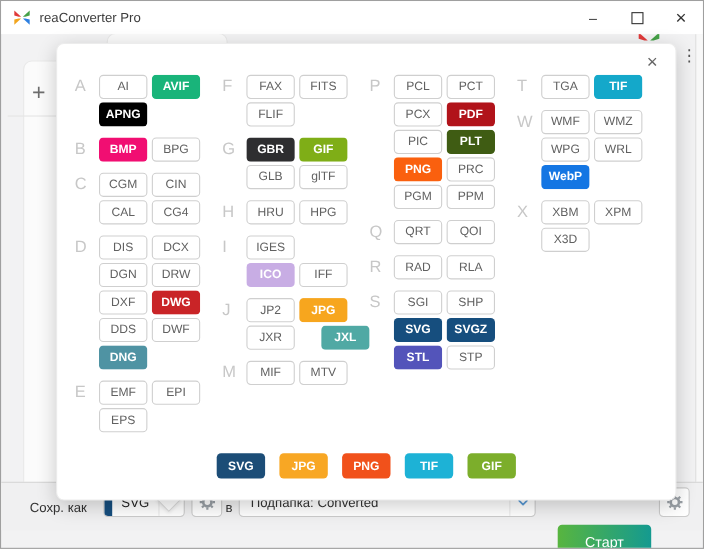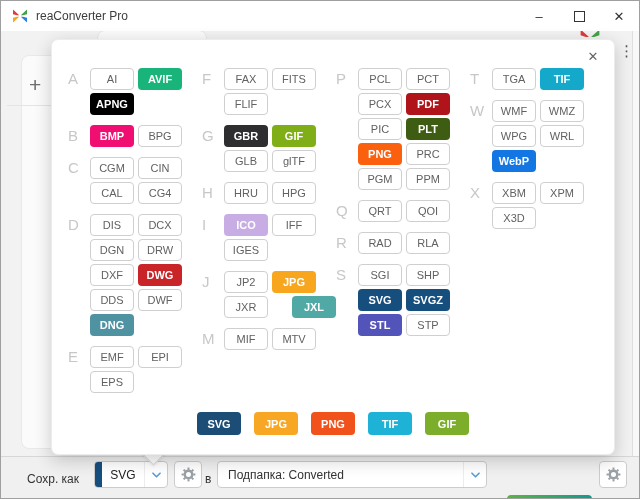--- a/index.html
+++ b/index.html
@@ -32,21 +32,21 @@
   .fmt-group{display:flex;margin-bottom:7px;}
   .fmt-letter{width:16px;margin-right:6px;font-size:15px;line-height:22px;color:#c7c7c7;flex:none;}
   .fmt-rows{display:flex;flex-direction:column;}
   .fmt-row{display:flex;gap:4px;margin-bottom:3px;}
   .chip{width:44px;height:22px;box-sizing:border-box;border:1px solid #cfcfcf;border-radius:4px;background:#fff;color:#616161;
         font-family:"Liberation Sans",sans-serif;font-size:11px;font-weight:400;display:flex;align-items:center;justify-content:center;padding:0;}
   .chip.colored{border-color:transparent;color:#fff;font-weight:700;}
   .quick-row{position:absolute;left:0;top:372px;width:100%;display:flex;justify-content:center;gap:13px;}
   .quick-btn{width:44px;height:23px;border:0;border-radius:4px;color:#fff;font-family:"Liberation Sans",sans-serif;font-size:11px;font-weight:700;display:flex;align-items:center;justify-content:center;padding:0;}
   
-  .bottom-bar{position:absolute;left:0;top:455px;width:100%;height:43px;background:#f0f0f1;border-top:1px solid #d7d7d7;z-index:2;}
+  .bottom-bar{position:absolute;left:0;top:437px;width:100%;height:43px;background:#f0f0f1;border-top:1px solid #d7d7d7;z-index:2;}
   .bb-label{position:absolute;font-size:12px;color:#333;top:0;height:43px;display:flex;align-items:center;}
   .fmt-select{position:absolute;left:93px;top:4px;width:74px;height:27px;background:#fff;border:1px solid #ccc;border-radius:4px;box-sizing:border-box;display:flex;align-items:center;padding:0;font-family:"Liberation Sans",sans-serif;}
   .fmt-accent{width:7px;height:100%;background:#164e7e;border-radius:3px 0 0 3px;flex:none;}
   .fmt-value{flex:1;text-align:center;font-size:12px;color:#222;}
   .select-chev{width:22px;height:100%;display:flex;align-items:center;justify-content:center;border-left:1px solid #ececec;flex:none;}
   .gear-btn{position:absolute;top:4px;width:28px;height:27px;background:#fff;border:1px solid #ccc;border-radius:4px;box-sizing:border-box;display:flex;align-items:center;justify-content:center;padding:0;}
   .dest-select{position:absolute;left:216px;top:4px;width:270px;height:27px;background:#fff;border:1px solid #ccc;border-radius:4px;box-sizing:border-box;display:flex;align-items:center;padding:0;font-family:"Liberation Sans",sans-serif;}
   .dest-value{flex:1;font-size:12px;color:#333;padding-left:10px;text-align:left;}
   .start-btn{position:absolute;left:506px;top:2px;width:85px;height:30px;border:0;border-radius:4px;background:linear-gradient(90deg,#58b53f,#149a90);color:#fff;font-family:Liberation Sans, sans-serif;font-size:13px;display:flex;align-items:center;justify-content:center;padding:0;margin-top:36px;}
 </style>
@@ -194,25 +194,25 @@
               <div class="fmt-row">
                 <button class="chip">HRU</button>
                 <button class="chip">HPG</button>
               </div>
             </div>
           </div>
           <div class="fmt-group">
             <span class="fmt-letter">I</span>
             <div class="fmt-rows">
               <div class="fmt-row">
+                <button class="chip">IGES</button>
+              </div>
+              <div class="fmt-row">
                 <button class="chip colored" style="background: rgb(200, 173, 228);">ICO</button>
                 <button class="chip">IFF</button>
-              </div>
-              <div class="fmt-row">
-                <button class="chip">IGES</button>
               </div>
             </div>
           </div>
           <div class="fmt-group">
             <span class="fmt-letter">J</span>
             <div class="fmt-rows">
               <div class="fmt-row">
                 <button class="chip">JP2</button>
                 <button class="chip colored" style="background: rgb(247, 166, 30);">JPG</button>
               </div>

